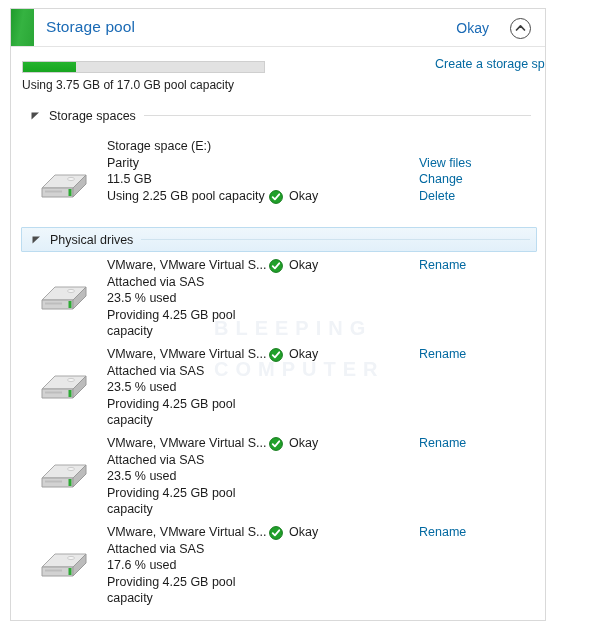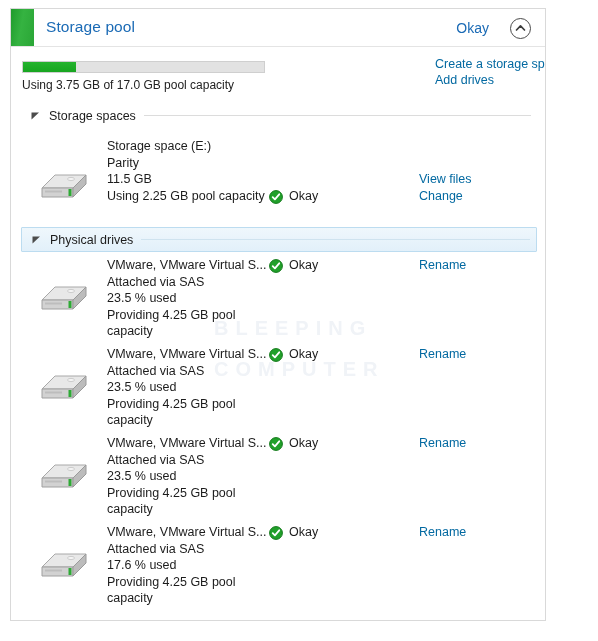--- a/index.html
+++ b/index.html
@@ -230,21 +230,20 @@
     </div>
   </div>
 
   <div class="capacity-area">
     <div class="meter">
       <div class="meter-fill" id="meter-fill" style="width: 22%;"></div>
     </div>
     <div class="capacity-label">Using 3.75 GB of 17.0 GB pool capacity</div>
     <div class="pool-links">
       <span class="link">Create a storage space</span>
-      <span class="link">Add drives</span>
     </div>
   </div>
 
   <div class="section-head">
     <span class="tri">
       <svg width="9" height="9" viewBox="0 0 9 9">
           <polygon points="0.5,1.5 8,1.5 0.5,8.5" fill="#4c4c4c"></polygon>
         </svg>
     </span>
     <span class="section-label">Storage spaces</span>
@@ -273,20 +272,21 @@
         <svg width="14" height="14" viewBox="0 0 14 14">
           <circle cx="7" cy="7" r="6.4" fill="#21a02a" stroke="#157a1c" stroke-width="1"></circle>
           <polyline points="3.7,7.2 5.9,9.4 10.2,4.3" fill="none" stroke="#ffffff" stroke-width="1.8" stroke-linecap="round" stroke-linejoin="round"></polyline>
         </svg>
       </span>
       <span class="status-text">Okay</span>
     </div>
     <div class="row-actions">
       <span class="link">View files</span>
       <span class="link">Change</span>
+      <span class="link">Delete</span>
     </div>
   </div>
 
   <div class="section-head highlighted" style="margin-top:23px;">
     <span class="tri">
       <svg width="9" height="9" viewBox="0 0 9 9">
           <polygon points="0.5,1.5 8,1.5 0.5,8.5" fill="#4c4c4c"></polygon>
         </svg>
     </span>
     <span class="section-label">Physical drives</span>

